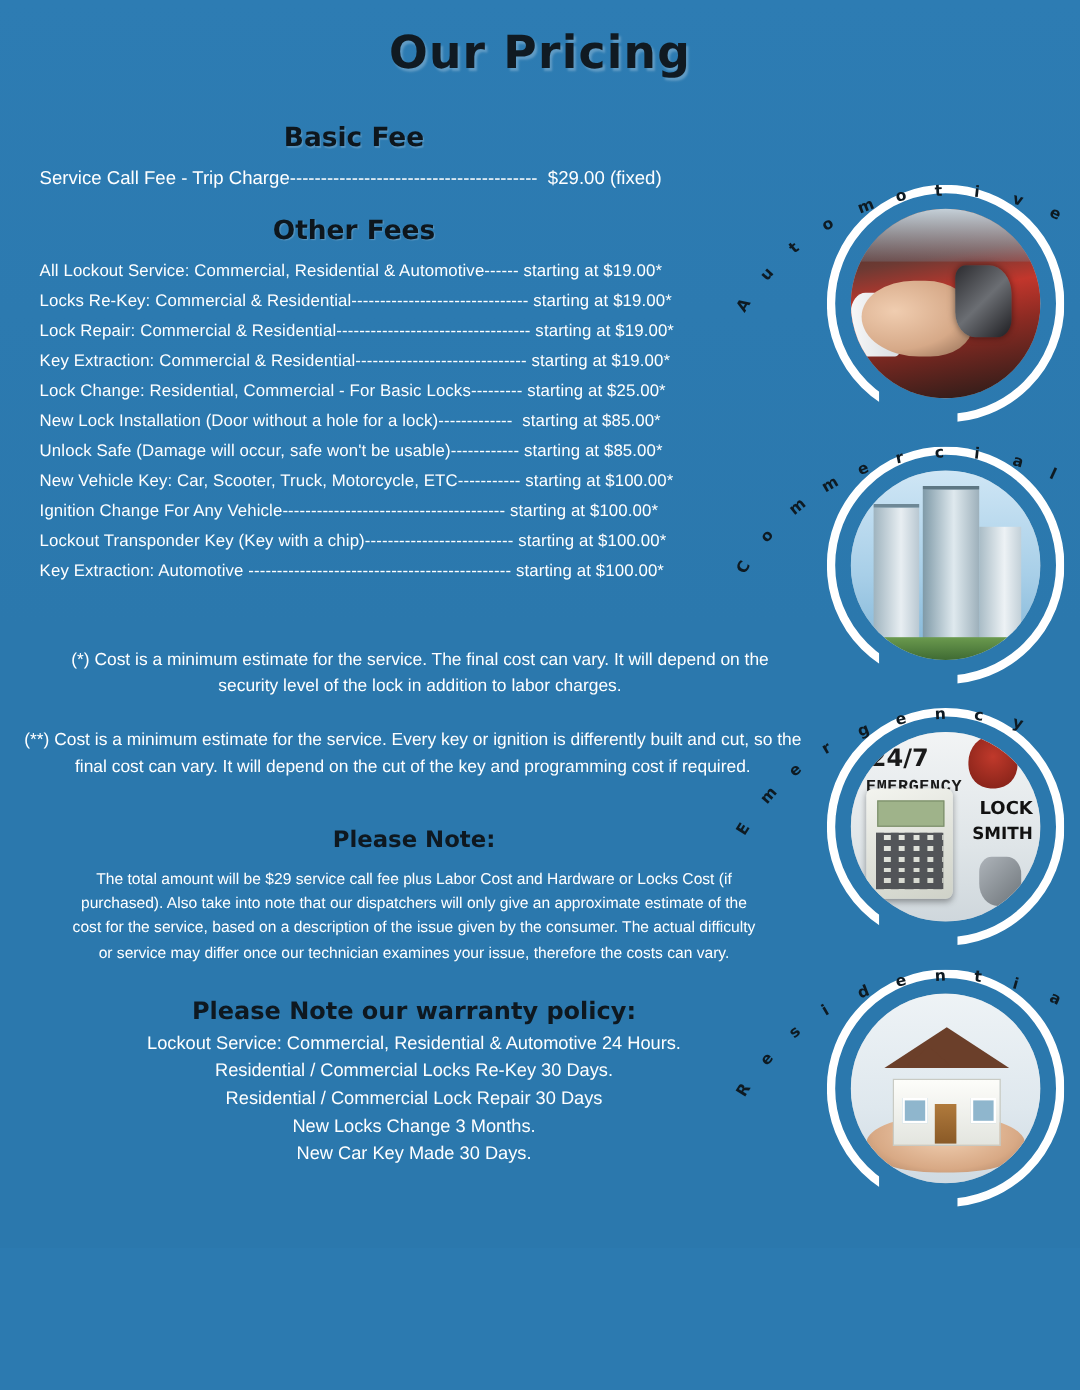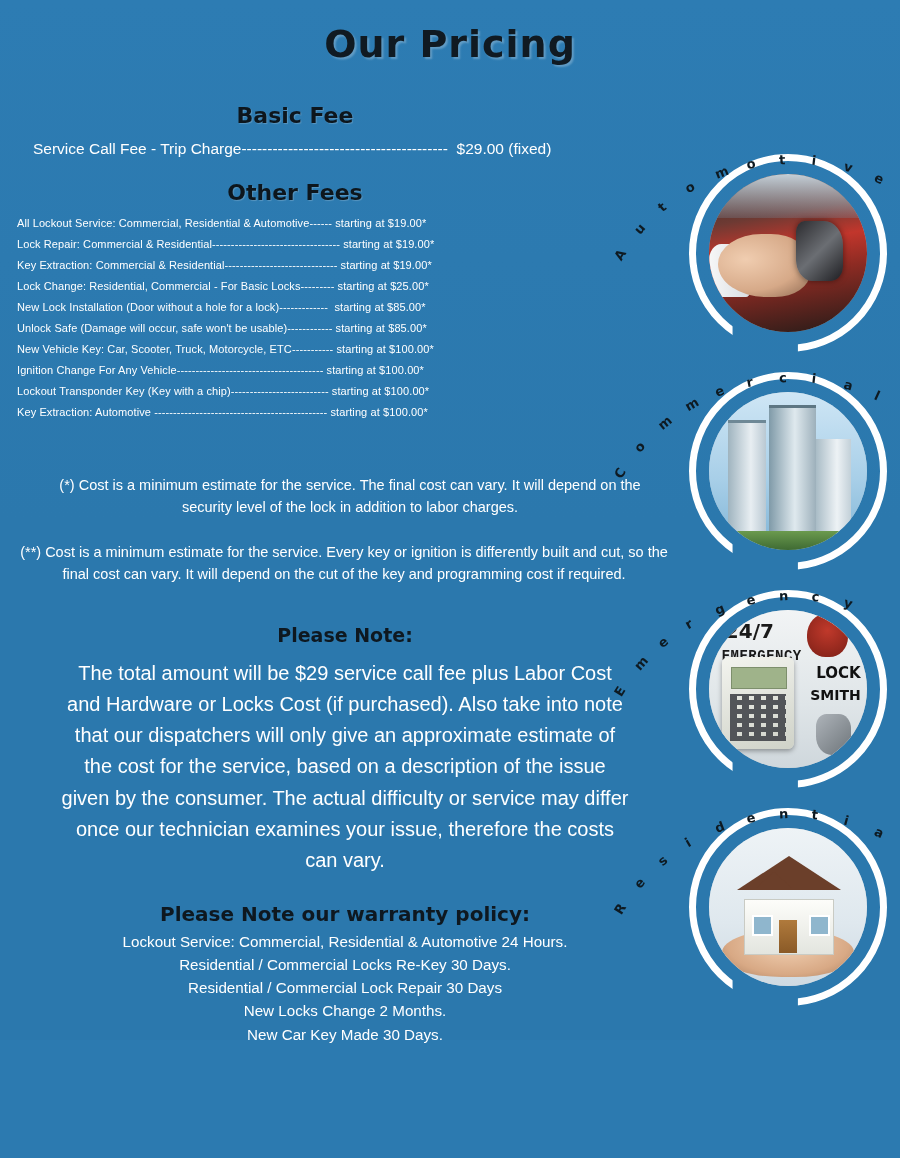--- a/index.html
+++ b/index.html
@@ -44,23 +44,24 @@
     font-family: "DejaVu Sans", sans-serif;
     font-weight: bold;
     font-size: 22px;
     color: #0d161d;
     margin: 8px 0 12px 0;
     text-shadow: 1px 1px 1px rgba(255,255,255,0.2);
   }
   .section-head.basic { margin-left: -100px; }
   .section-head.other { margin-left: -100px; margin-top: 22px;}
   .fee-line {
-    font-size: 11px;
+    font-size: 14px;
     color: #ffffff;
-    margin: 0 0 9px 17px;
+    margin: 0 0 9px 0;
+    padding-left: 33px;
     white-space: pre;
     letter-spacing: 0.1px;
   }
   .basic-line {
     font-size: 15.5px;
     padding-left: 33px;
     margin-bottom: 6px;
     white-space: pre;
   }
   .note-block {
@@ -85,21 +86,21 @@
     font-family: "DejaVu Sans", sans-serif;
     font-weight: bold;
     font-size: 19px;
     color: #0e1820;
     margin-top: 38px;
     margin-bottom: 7px;
   }
   .please-note-body {
     width: 570px;
     margin: 12px auto;
-    font-size: 20px;
+    font-size: 13px;
     line-height: 1.56;
     text-align: center;
   }
   .warranty-head {
     text-align: center;
     font-family: "DejaVu Sans", sans-serif;
     font-weight: bold;
     font-size: 20px;
     color: #0e1820;
     margin-top: 26px;
@@ -244,20 +245,21 @@
   <div class="title">Our Pricing</div>
 
   <div class="content">
 
     <div class="section-head basic">Basic Fee</div>
     <div class="basic-line">Service Call Fee - Trip Charge----------------------------------------  $29.00 (fixed)</div>
 
     <div class="section-head other">Other Fees</div>
 
     <div class="fee-line">All Lockout Service: Commercial, Residential &amp; Automotive------ starting at $19.00*</div>
+    <div class="fee-line">Locks Re-Key: Commercial &amp; Residential------------------------------- starting at $19.00*</div>
     <div class="fee-line">Lock Repair: Commercial &amp; Residential---------------------------------- starting at $19.00*</div>
     <div class="fee-line">Key Extraction: Commercial &amp; Residential------------------------------ starting at $19.00*</div>
     <div class="fee-line">Lock Change: Residential, Commercial - For Basic Locks--------- starting at $25.00*</div>
     <div class="fee-line">New Lock Installation (Door without a hole for a lock)-------------  starting at $85.00*</div>
     <div class="fee-line">Unlock Safe (Damage will occur, safe won't be usable)------------ starting at $85.00*</div>
     <div class="fee-line">New Vehicle Key: Car, Scooter, Truck, Motorcycle, ETC----------- starting at $100.00*</div>
     <div class="fee-line">Ignition Change For Any Vehicle--------------------------------------- starting at $100.00*</div>
     <div class="fee-line">Lockout Transponder Key (Key with a chip)-------------------------- starting at $100.00*</div>
     <div class="fee-line">Key Extraction: Automotive ---------------------------------------------- starting at $100.00*</div>
 
@@ -265,21 +267,21 @@
     <div class="note-block note-2">(**) Cost is a minimum estimate for the service. Every key or ignition is differently built and cut, so the final cost can vary. It will depend on the cut of the key and programming cost if required.</div>
 
     <div class="please-note-head">Please Note:</div>
     <div class="please-note-body">The total amount will be $29 service call fee plus Labor Cost and Hardware or Locks Cost (if purchased). Also take into note that our dispatchers will only give an approximate estimate of the cost for the service, based on a description of the issue given by the consumer. The actual difficulty or service may differ once our technician examines your issue, therefore the costs can vary.</div>
 
     <div class="warranty-head">Please Note our warranty policy:</div>
     <div class="warranty-list">
       <div>Lockout Service: Commercial, Residential &amp; Automotive 24 Hours.</div>
       <div>Residential / Commercial Locks Re-Key 30 Days.</div>
       <div>Residential / Commercial Lock Repair 30 Days</div>
-      <div>New Locks Change 2 Months.</div>
+      <div>New Locks Change 3 Months.</div>
       <div>New Car Key Made 30 Days.</div>
     </div>
 
   </div>
 
   <div class="circles">
 
     <div class="circle-item">
       <div class="ring"></div>
       <div class="photo">

